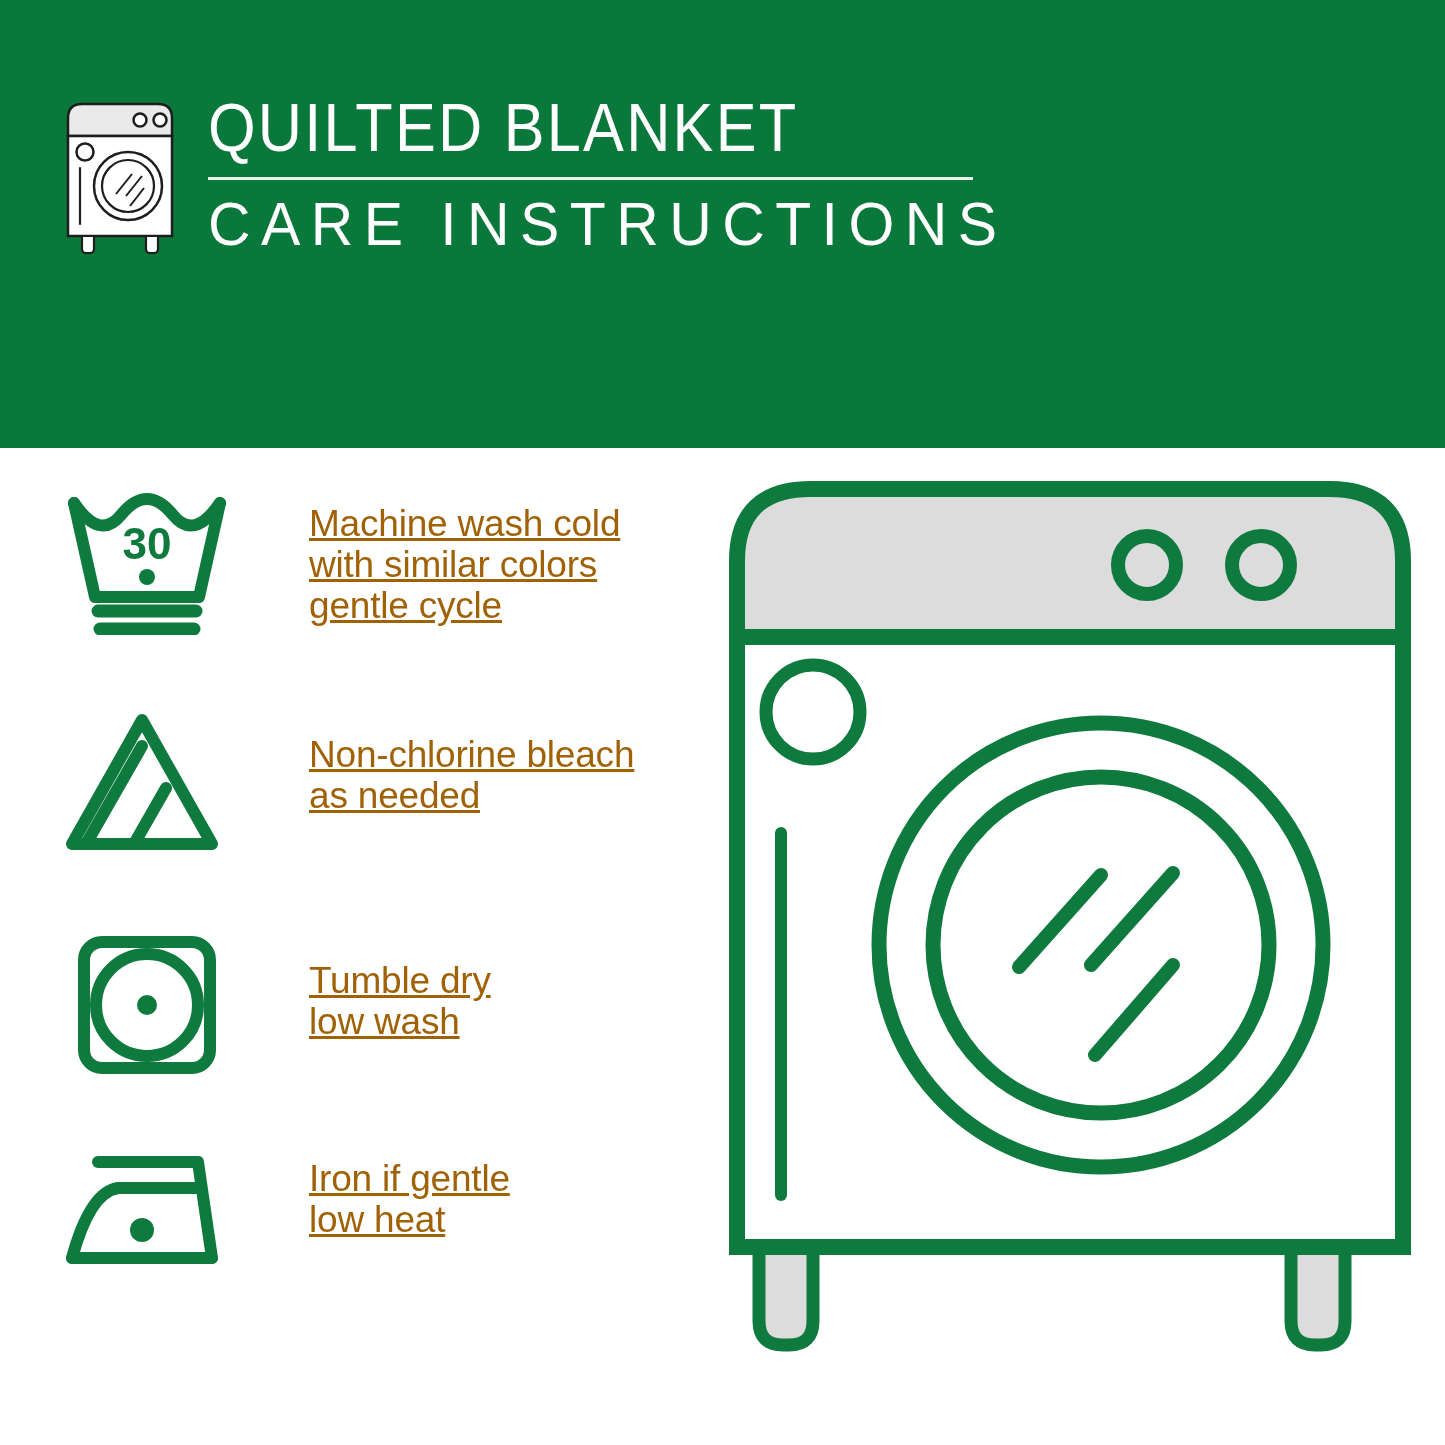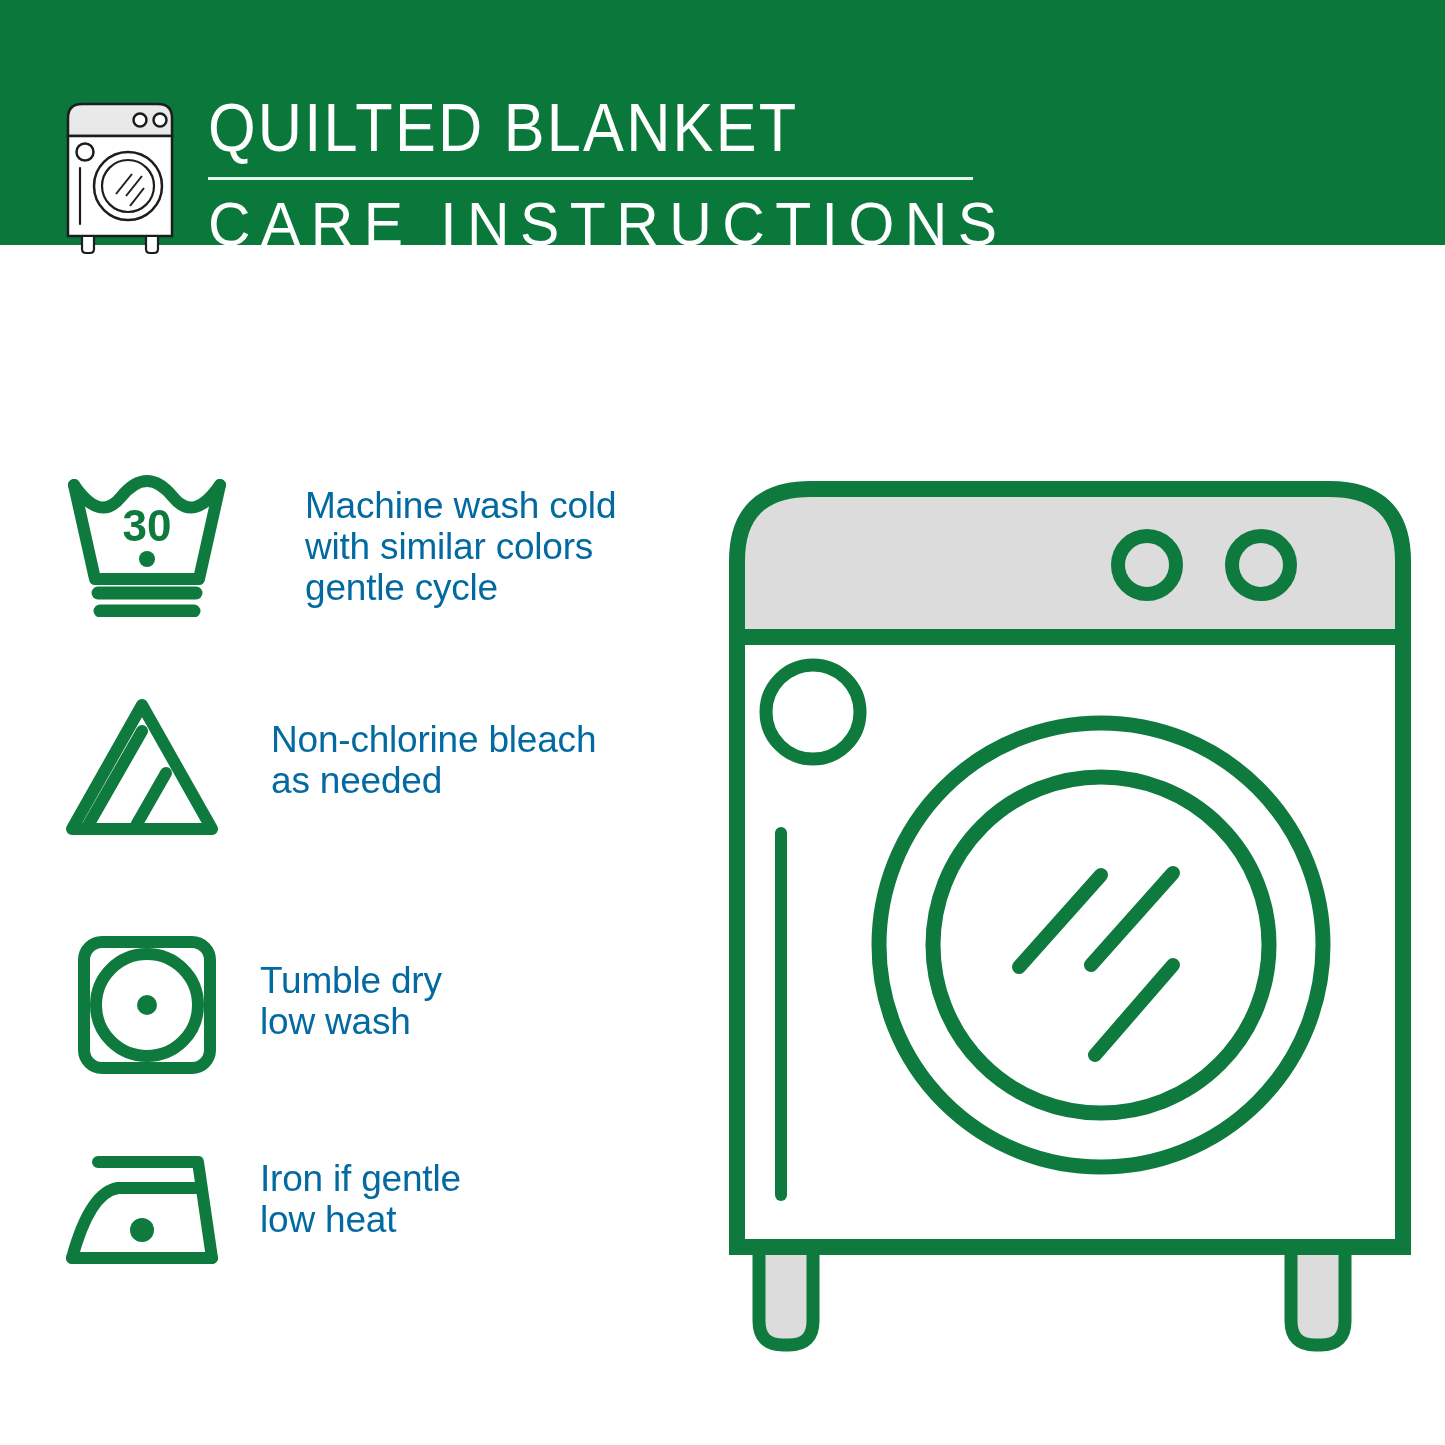--- a/index.html
+++ b/index.html
@@ -20,21 +20,21 @@
     height: 1445px;
     background: #ffffff;
   }
 
   
   .header-band {
     position: absolute;
     left: 0;
     top: 0;
     width: 1445px;
-    height: 245px;
+    height: 448px;
     background: #0b783b;
   }
   .header-inner {
     position: absolute;
     left: 60px;
     top: 88px;
     display: flex;
     align-items: flex-start;
   }
   .header-logo {
@@ -84,41 +84,42 @@
     width: 700px;
     height: 1100px;
   }
   .care-row {
     position: absolute;
     left: 62px;
     display: flex;
     align-items: flex-start;
     width: 630px;
   }
-  .care-row.r0 { top: 122px; gap: 45px; }
-  .care-row.r1 { top: 350px; gap: 11px; }
+  .care-row.r0 { top: 140px; }
+  .care-row.r1 { top: 365px; }
   .care-row.r2 { top: 585px; }
   .care-row.r3 { top: 795px; }
 
   .care-symbol {
     flex: 0 0 auto;
     width: 170px;
     height: 160px;
   }
   .care-symbol svg { display: block; }
 
   .care-label {
-    margin-left: 28px;
-    color: #0369a1;
+    margin-left: 77px;
+    color: #a16207;
     font-family: "Liberation Sans", sans-serif;
     font-size: 37px;
     line-height: 41px;
     font-weight: 400;
     letter-spacing: -0.2px;
     white-space: pre-line;
+    text-decoration: underline;
   }
   .care-row.r0 .care-label { margin-top: 18px; }
   .care-row.r1 .care-label { margin-top: 24px; }
   .care-row.r2 .care-label { margin-top: 30px; }
   .care-row.r3 .care-label { margin-top: 18px; }
 
   
   .machine-wrap {
     position: absolute;
     left: 715px;

